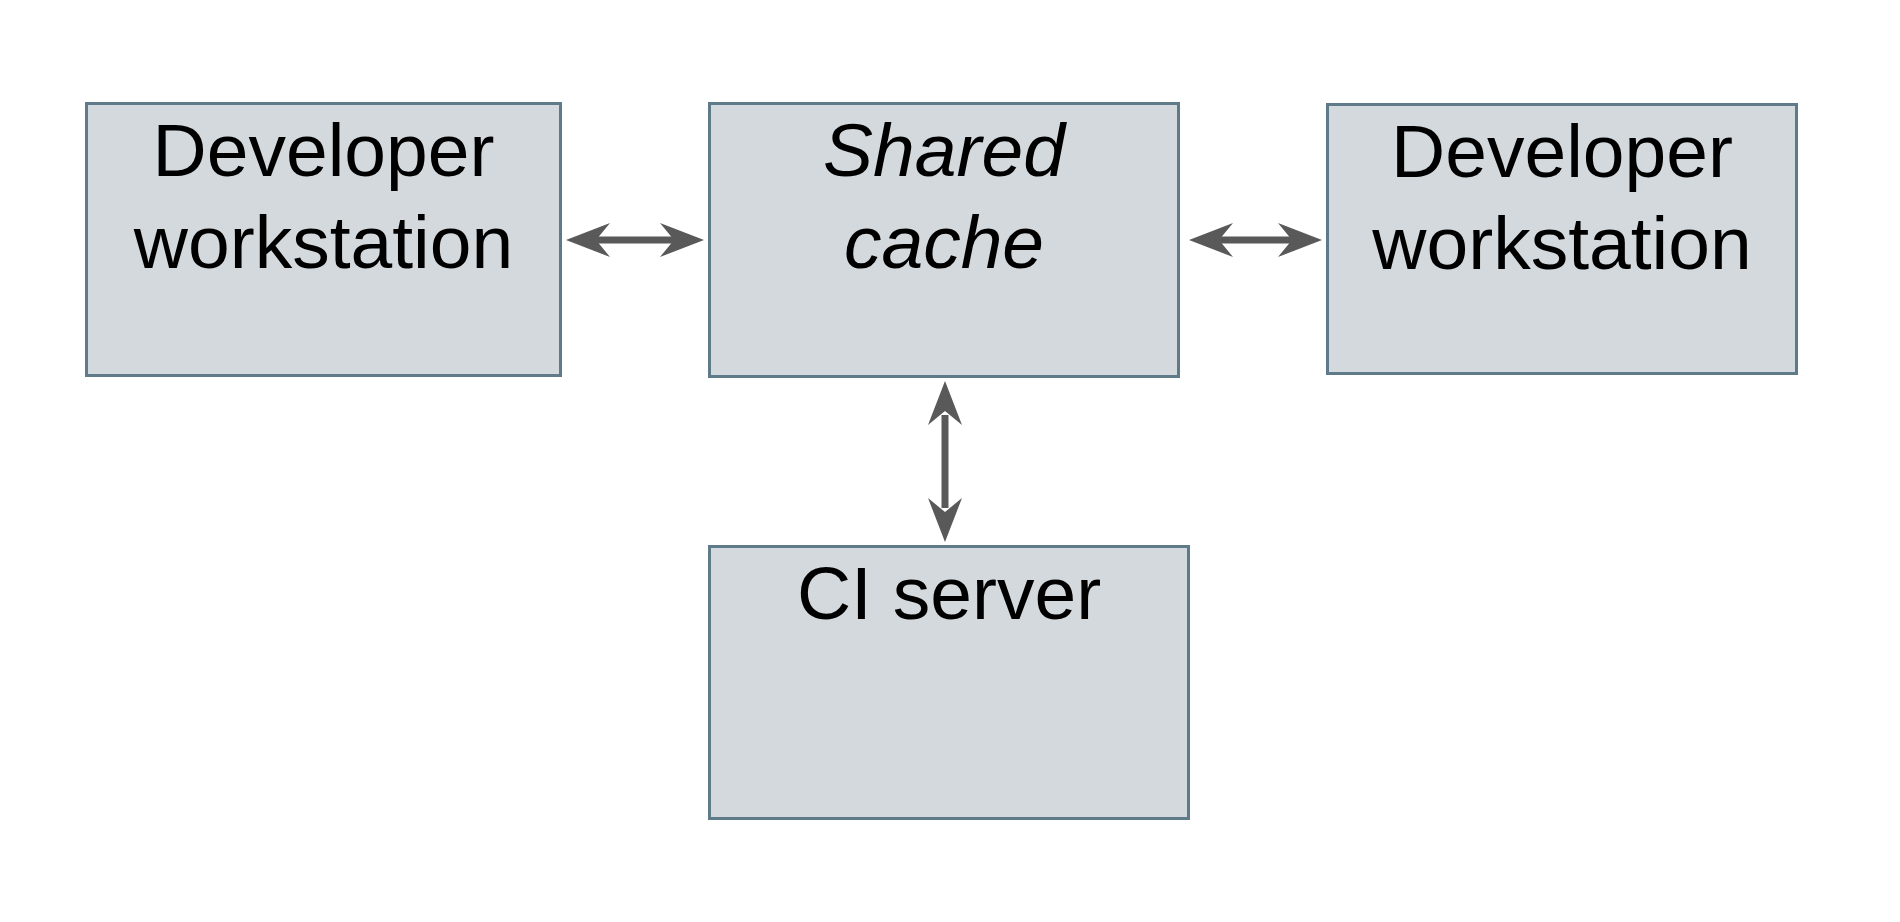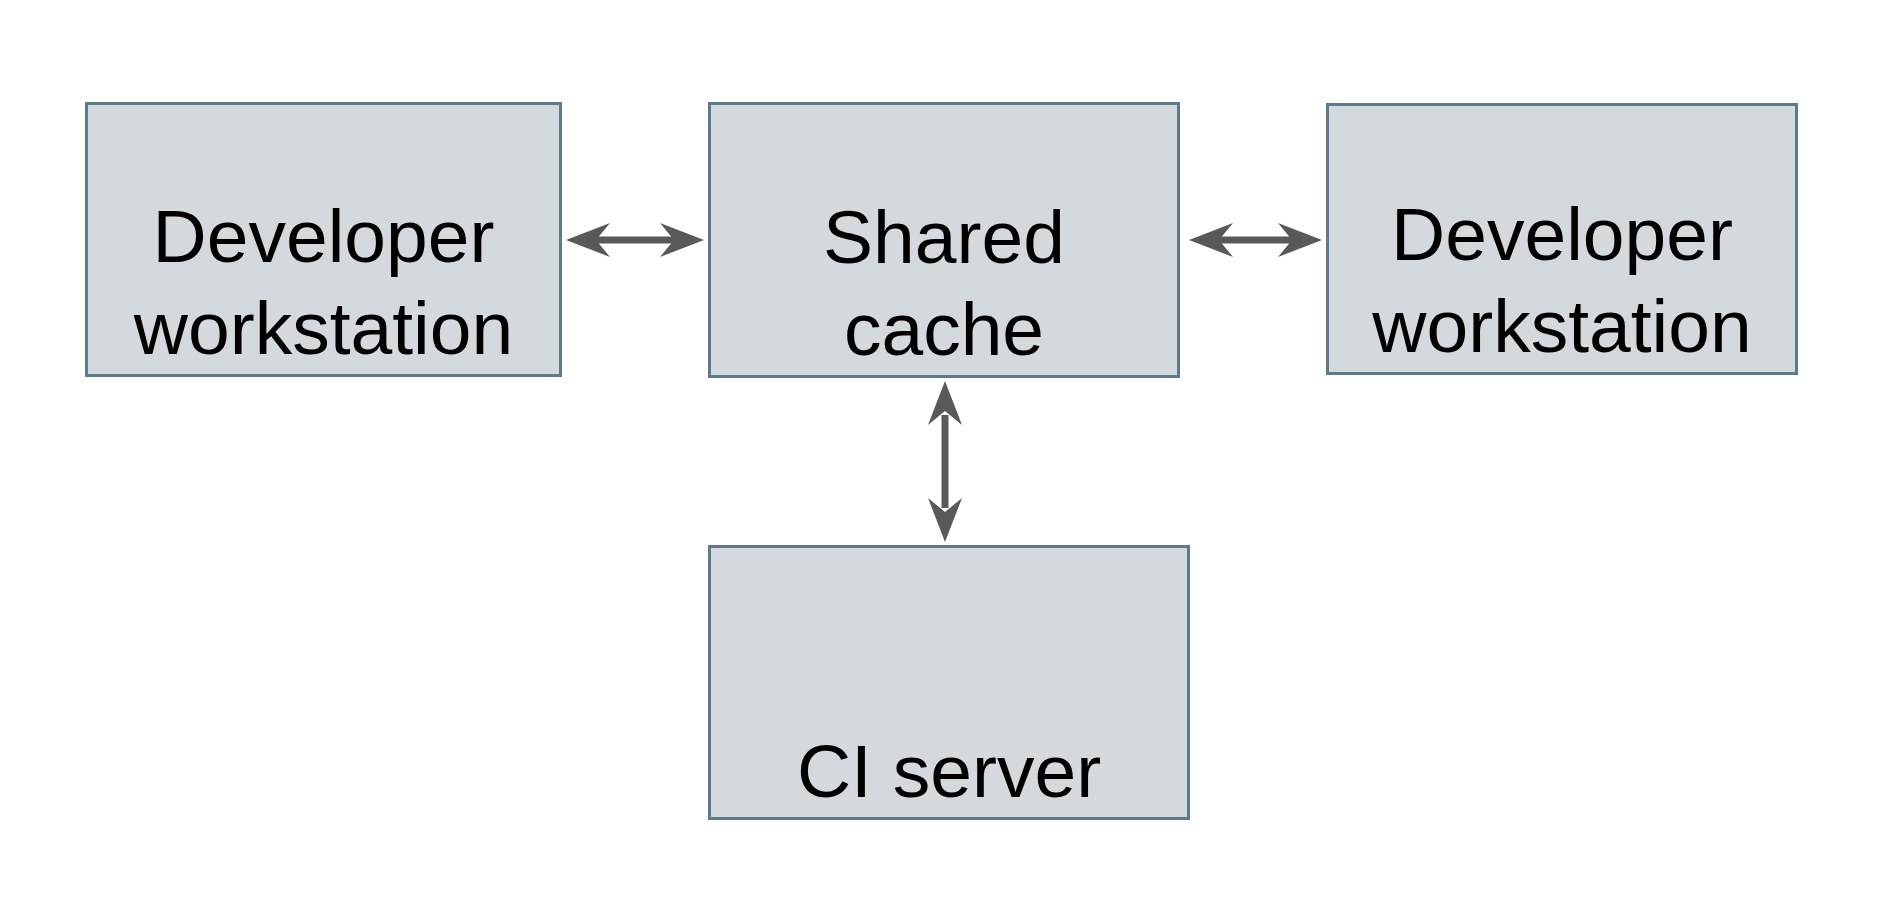--- a/index.html
+++ b/index.html
@@ -19,33 +19,33 @@
   .canvas {
     position: relative;
     width: 1900px; height: 922px;
     background: var(--canvas-bg);
   }
   .node {
     position: absolute;
     background: var(--node-fill);
     border: 3px solid var(--node-border);
     display: flex;
-    align-items: flex-end;
+    align-items: flex-start;
     justify-content: center;
     text-align: center;
   }
   .node-label {
     color: var(--text-color);
     font-size: 75px;
     line-height: 1.22;
     white-space: pre-line;
     letter-spacing: 0px;
   }
   #node-dev-left   { left: 85px;   top: 102px; width: 477px; height: 275px; }
-  #node-cache      { left: 708px;  top: 102px; width: 472px; height: 276px; }
+  #node-cache      { left: 708px;  top: 102px; width: 472px; height: 276px; font-style: italic; }
   #node-dev-right  { left: 1326px; top: 103px; width: 472px; height: 272px; }
   #node-ci         { left: 708px;  top: 545px; width: 482px; height: 275px; }
   .arrows-layer {
     position: absolute;
     left: 0; top: 0;
     width: 1900px; height: 922px;
     pointer-events: none;
   }
   .arrow line { stroke: var(--arrow-color); stroke-width: 7; }
   .arrow path { fill: var(--arrow-color); }

